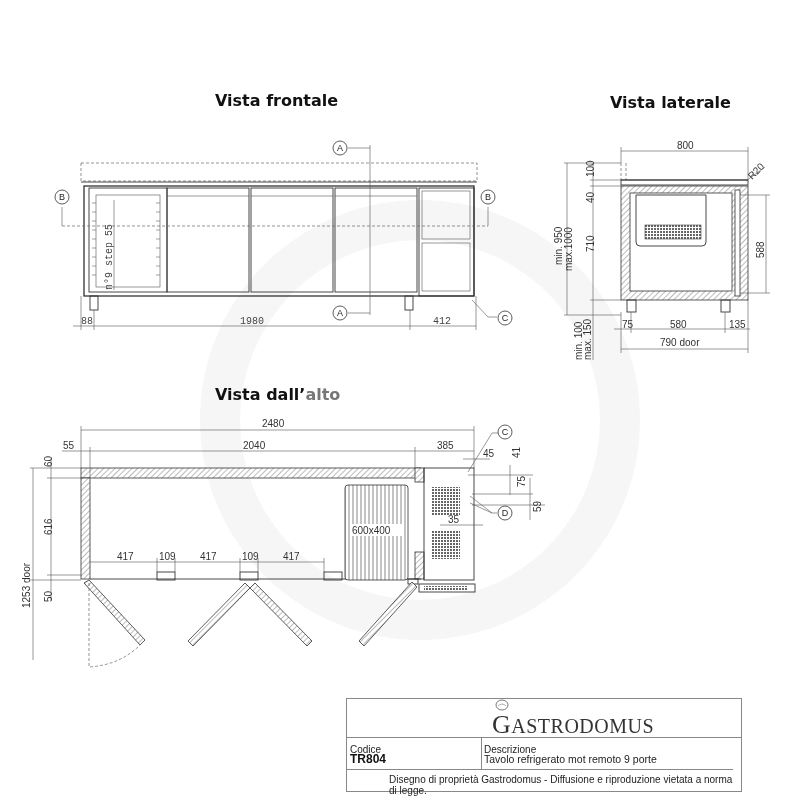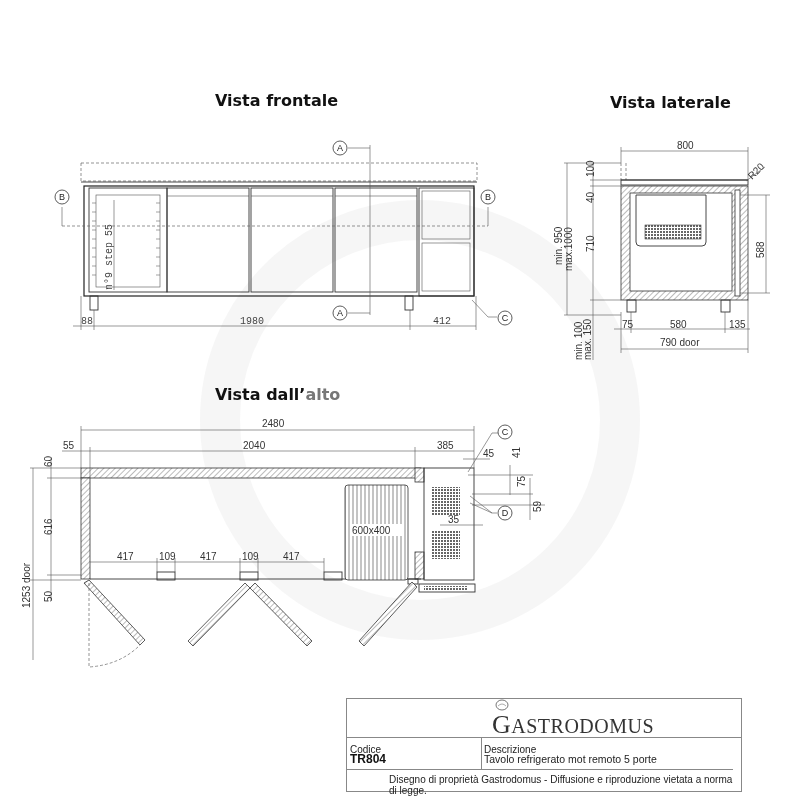--- a/index.html
+++ b/index.html
@@ -291,16 +291,16 @@
       <path d="M4,7 Q8,3 12,7" fill="none" stroke="#777" stroke-width="0.6"></path>
     </svg>
     <div class="tb-logo-text"><span class="big">G</span><span>ASTRODOMUS</span></div>
   </div>
   <div class="tb-code-cell">
     <span class="tb-label">Codice</span>
     <span class="tb-value-bold">TR804</span>
   </div>
   <div class="tb-desc-cell">
     <span class="tb-label">Descrizione</span>
-    <span class="tb-value">Tavolo refrigerato mot remoto 5 porte</span>
+    <span class="tb-value">Tavolo refrigerato mot remoto 9 porte</span>
   </div>
   <div class="tb-footer">Disegno di proprietà Gastrodomus - Diffusione e riproduzione vietata a norma di legge.</div>
 </div>
 
 </body></html>

